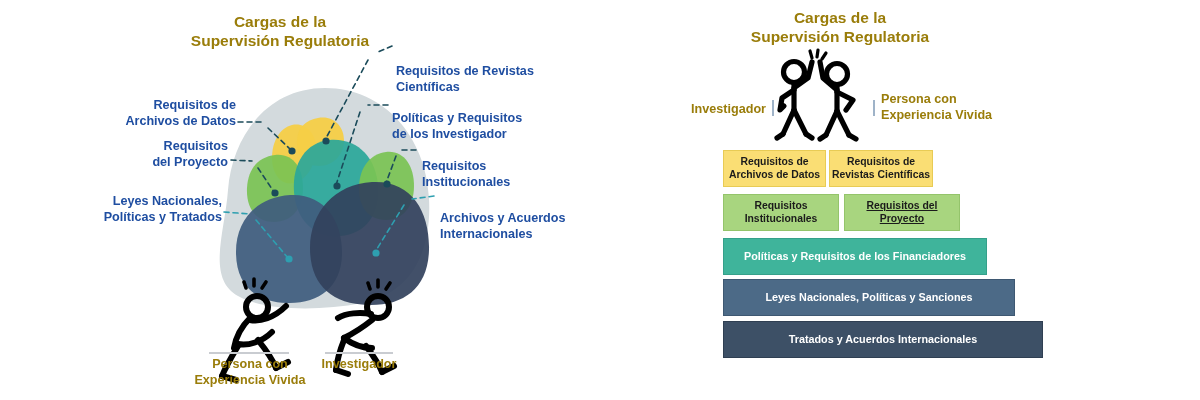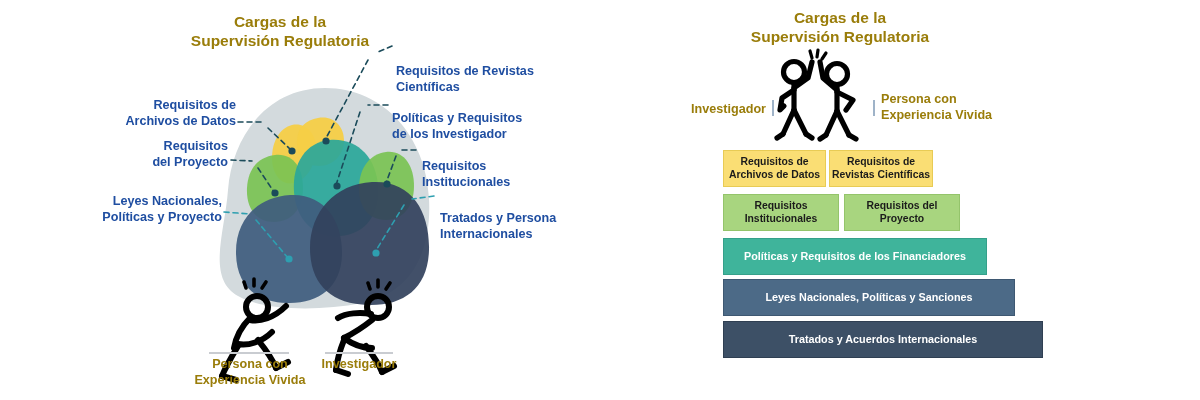--- a/index.html
+++ b/index.html
@@ -189,31 +189,31 @@
 
   <div class="cal-label l" style="left:396px;top:38px;width:180px;">Requisitos de Revistas
 Científicas</div>
 
   <div class="cal-label l" style="left:392px;top:85px;width:185px;">Políticas y Requisitos
 de los Investigador</div>
 
   <div class="cal-label l" style="left:422px;top:133px;width:170px;">Requisitos
 Institucionales</div>
 
-  <div class="cal-label l" style="left:440px;top:185px;width:175px;">Tratados y Persona
+  <div class="cal-label l" style="left:440px;top:185px;width:175px;">Archivos y Acuerdos
 Internacionales</div>
 
   <div class="cal-label r" style="left:56px;top:97px;width:180px;">Requisitos de
 Archivos de Datos</div>
 
   <div class="cal-label r" style="left:56px;top:138px;width:172px;">Requisitos
 del Proyecto</div>
 
   <div class="cal-label r" style="left:22px;top:193px;width:200px;">Leyes Nacionales,
-Políticas y Proyecto</div>
+Políticas y Tratados</div>
 
   <div class="underline" style="left:209px;top:352px;width:80px;"></div>
   <div class="underline" style="left:325px;top:352px;width:68px;"></div>
 
   <div class="persona c" style="left:180px;top:356px;width:140px;">Persona con
 Experiencia Vivida</div>
 
   <div class="persona c" style="left:302px;top:356px;width:114px;">Investigador</div>
 
   <div class="title" style="left:690px;top:8px;width:300px;">Cargas de la
@@ -260,21 +260,21 @@
 
   <div class="bar dark-txt" style="left:723px;top:150px;width:103px;height:37px;background:#FADE74;border:1px solid #E8CB55;">Requisitos de
 Archivos de Datos</div>
 
   <div class="bar dark-txt" style="left:829px;top:150px;width:104px;height:37px;background:#FADE74;border:1px solid #E8CB55;">Requisitos de
 Revistas Científicas</div>
 
   <div class="bar dark-txt" style="left:723px;top:194px;width:116px;height:37px;background:#A8D57F;border:1px solid #94C46B;">Requisitos
 Institucionales</div>
 
-  <div class="bar dark-txt" style="left:844px;top:194px;width:116px;height:37px;background:#A8D57F;border:1px solid #94C46B;">Requisitos del
+  <div class="bar dark-txt" style="left:844px;top:194px;width:116px;height:37px;background:#A8D57F;border:1px solid #94C46B;text-decoration:underline;">Requisitos del
 Proyecto</div>
 
   <div class="bar light-txt" style="left:723px;top:238px;width:264px;height:37px;background:#3FB49B;border:1px solid #35A08A;">Políticas y Requisitos de los Financiadores</div>
 
   <div class="bar light-txt" style="left:723px;top:279px;width:292px;height:37px;background:#4C6A87;border:1px solid #3E5872;">Leyes Nacionales, Políticas y Sanciones</div>
 
   <div class="bar light-txt" style="left:723px;top:321px;width:320px;height:37px;background:#3D5066;border:1px solid #2F3F52;">Tratados y Acuerdos Internacionales</div>
 
 </div>
 

